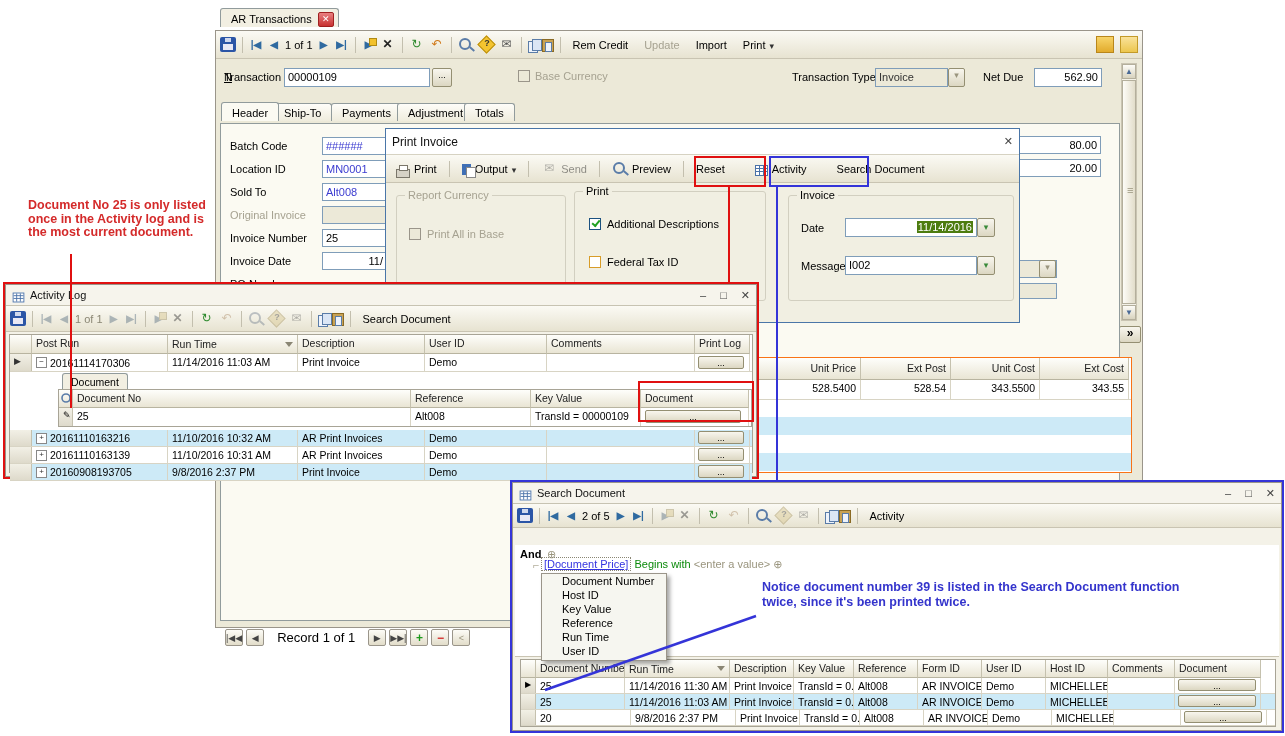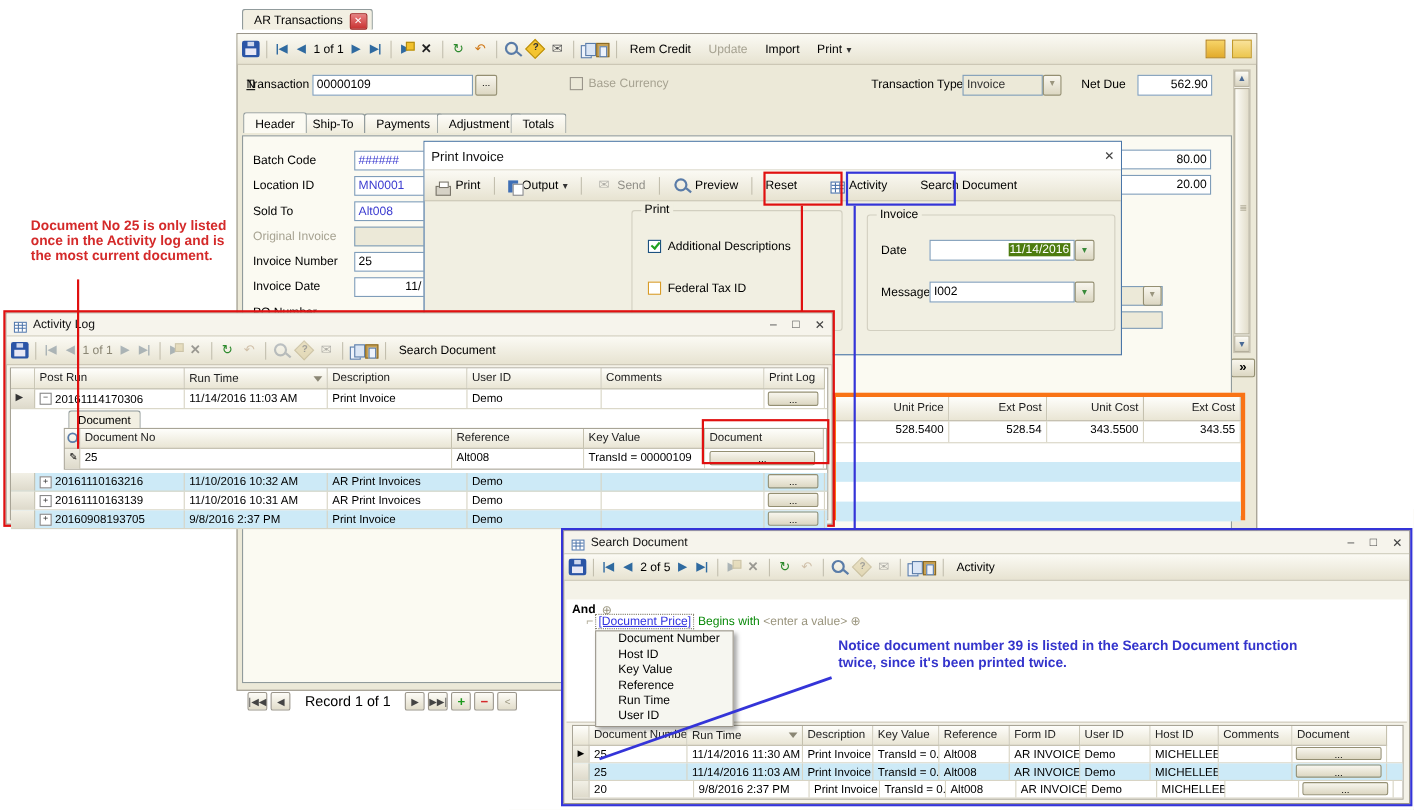--- a/index.html
+++ b/index.html
@@ -186,21 +186,21 @@
         <span class="navbtn">◀</span>
         <span style="font-size:13px;margin:0 10px;">Record 1 of 1</span>
         <span class="navbtn">▶</span>
         <span class="navbtn">▶▶|</span>
         <span class="navbtn" style="color:#1d9a1d;font-weight:bold;font-size:12px;">+</span>
         <span class="navbtn" style="color:#d42a2a;font-weight:bold;font-size:12px;">−</span>
         <span class="navbtn" style="color:#9a957e;">&lt;</span>
       </div>
     </div>
 
-    <div style="position:absolute;left:540px;top:326px;width:376px;height:116px;background:#fff;border:4px solid #f97316;box-sizing:border-box;">
+    <div style="position:absolute;left:540px;top:326px;width:376px;height:116px;background:#fff;border:1px solid #f97316;box-sizing:border-box;">
       <div class="grow ghead" style="height:22px;">
         <div class="gcell" style="width:104px;text-align:right;line-height:16px;">Unit Price</div>
         <div class="gcell" style="width:90px;text-align:right;line-height:16px;">Ext Post</div>
         <div class="gcell" style="width:89px;text-align:right;line-height:16px;">Unit Cost</div>
         <div class="gcell" style="width:89px;text-align:right;line-height:16px;">Ext Cost</div>
       </div>
       <div class="grow" style="height:20px;border-bottom:1px solid #d8d4c4;">
         <div class="gcell" style="width:104px;text-align:right;">528.5400</div>
         <div class="gcell" style="width:90px;text-align:right;">528.54</div>
         <div class="gcell" style="width:89px;text-align:right;">343.5500</div>
@@ -250,20 +250,27 @@
         </span>
       <span class="sep"></span>
       <span class="tbtn">Reset</span>
       <span class="tbtn" style="margin-left:14px;">
           <span class="ticon tableic"></span>
           <span>Activity</span>
         </span>
       <span class="tbtn" style="margin-left:14px;">Search Document</span>
     </div>
 
+    <div class="groupbox" style="left:10px;top:66px;width:170px;height:106px;background:#f1efe2;color:#a6a291;">
+      <span class="grouptitle">Report Currency</span>
+      <span style="position:absolute;left:12px;top:32px;display:flex;gap:6px;align-items:center;">
+        <span class="cb graychk"></span>
+        <span>Print All in Base</span>
+      </span>
+    </div>
 
     <div class="groupbox" style="left:188px;top:62px;width:192px;height:110px;background:#f1efe2;">
       <span class="grouptitle">Print</span>
       <span style="position:absolute;left:14px;top:26px;display:flex;gap:6px;align-items:center;">
         <span class="cb checked"></span>
         <span>Additional Descriptions</span>
       </span>
       <span style="position:absolute;left:14px;top:64px;display:flex;gap:6px;align-items:center;">
         <span class="cb orange"></span>
         <span>Federal Tax ID</span>

